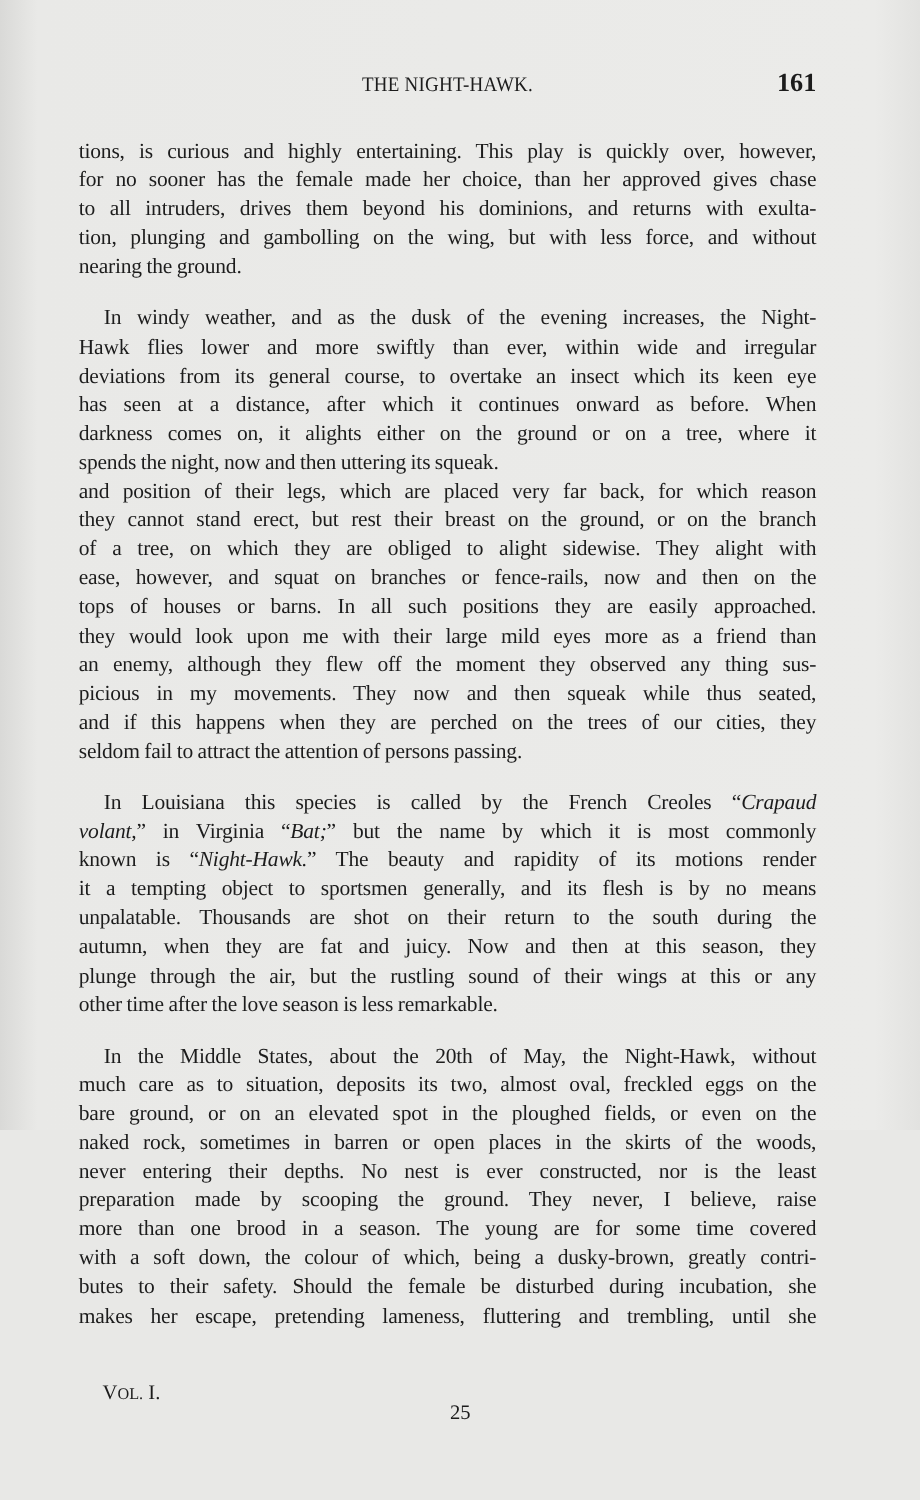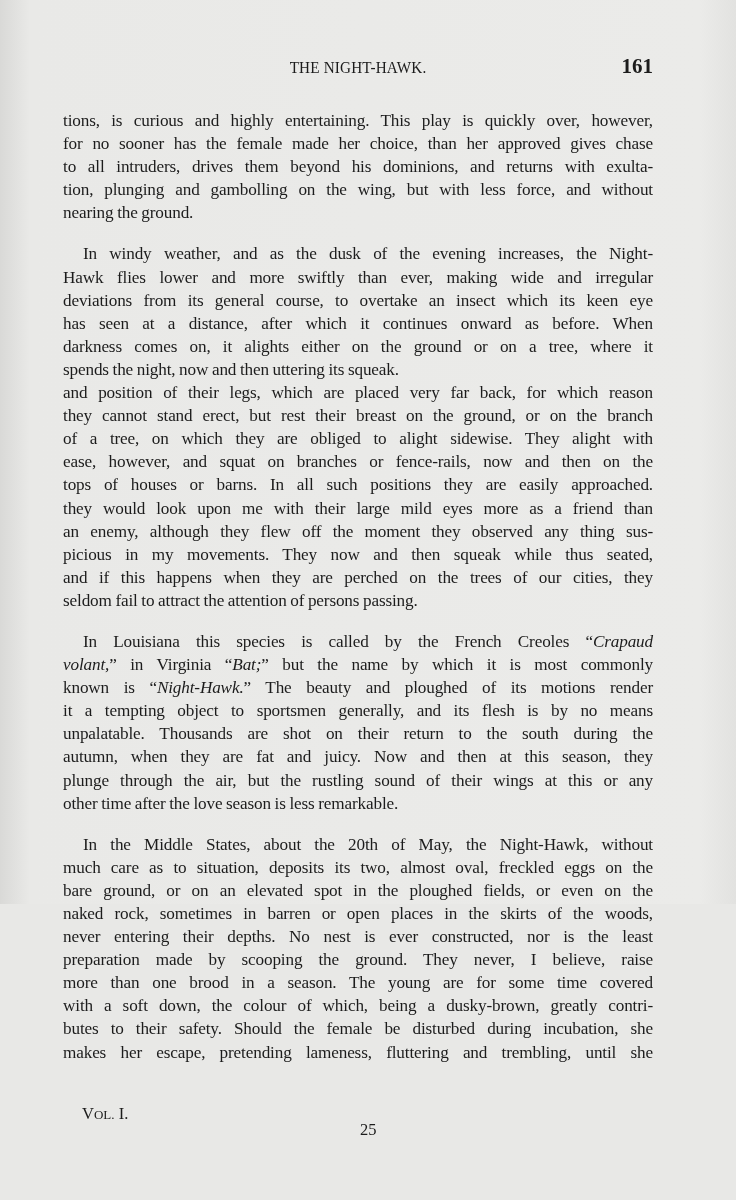--- a/index.html
+++ b/index.html
@@ -58,40 +58,40 @@
 
   <div class="body-text">
 
     <div class="line">tions, is curious and highly entertaining.  This play is quickly over, however,</div>
     <div class="line">for no sooner has the female made her choice, than her approved gives chase</div>
     <div class="line">to all intruders, drives them beyond his dominions, and returns with exulta-</div>
     <div class="line">tion, plunging and gambolling on the wing, but with less force, and without</div>
     <div class="line last">nearing the ground.</div>
 
     <div class="line indent p-gap">In windy weather, and as the dusk of the evening increases, the Night-</div>
-    <div class="line">Hawk flies lower and more swiftly than ever, making wide and irregular</div>
+    <div class="line">Hawk flies lower and more swiftly than ever, within wide and irregular</div>
     <div class="line">deviations from its general course, to overtake an insect which its keen eye</div>
     <div class="line">has seen at a distance, after which it continues onward as before.  When</div>
     <div class="line">darkness comes on, it alights either on the ground or on a tree, where it</div>
     <div class="line last">spends the night, now and then uttering its squeak.</div>
 
     <div class="line">and position of their legs, which are placed very far back, for which reason</div>
     <div class="line">they cannot stand erect, but rest their breast on the ground, or on the branch</div>
     <div class="line">of a tree, on which they are obliged to alight sidewise.  They alight with</div>
     <div class="line">ease, however, and squat on branches or fence-rails, now and then on the</div>
     <div class="line">tops of houses or barns.  In all such positions they are easily approached.</div>
     <div class="line">they would look upon me with their large mild eyes more as a friend than</div>
     <div class="line">an enemy, although they flew off the moment they observed any thing sus-</div>
     <div class="line">picious in my movements.  They now and then squeak while thus seated,</div>
     <div class="line">and if this happens when they are perched on the trees of our cities, they</div>
     <div class="line last">seldom fail to attract the attention of persons passing.</div>
 
     <div class="line indent p-gap"><span>In Louisiana this species is called by the French Creoles “</span><i>Crapaud</i></div>
     <div class="line"><i>volant,</i><span>” in Virginia “</span><i>Bat;</i><span>” but the name by which it is most commonly</span></div>
-    <div class="line"><span>known is “</span><i>Night-Hawk.</i><span>”  The beauty and ploughed of its motions render</span></div>
+    <div class="line"><span>known is “</span><i>Night-Hawk.</i><span>”  The beauty and rapidity of its motions render</span></div>
     <div class="line">it a tempting object to sportsmen generally, and its flesh is by no means</div>
     <div class="line">unpalatable.  Thousands are shot on their return to the south during the</div>
     <div class="line">autumn, when they are fat and juicy.  Now and then at this season, they</div>
     <div class="line">plunge through the air, but the rustling sound of their wings at this or any</div>
     <div class="line last">other time after the love season is less remarkable.</div>
 
     <div class="line indent p-gap">In the Middle States, about the 20th of May, the Night-Hawk, without</div>
     <div class="line">much care as to situation, deposits its two, almost oval, freckled eggs on the</div>
     <div class="line">bare ground, or on an elevated spot in the ploughed fields, or even on the</div>
     <div class="line">naked rock, sometimes in barren or open places in the skirts of the woods,</div>

